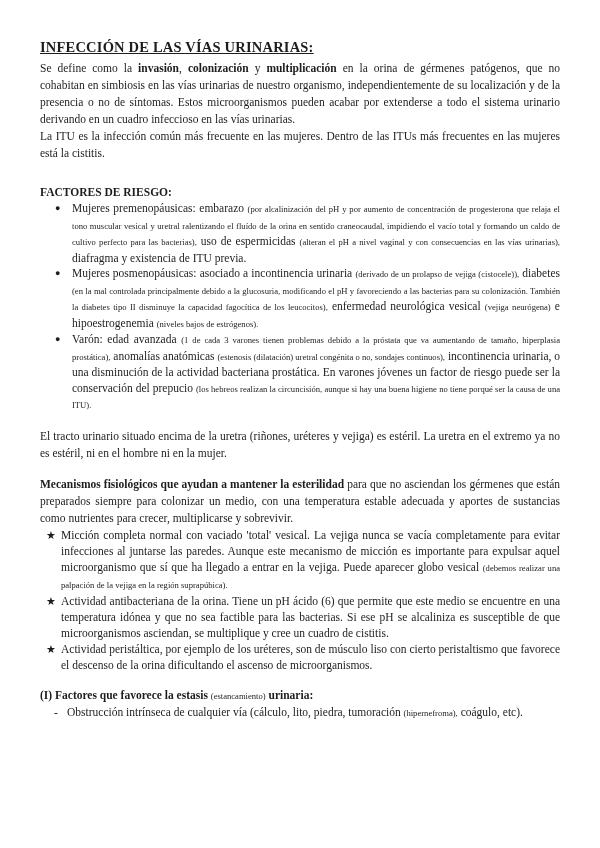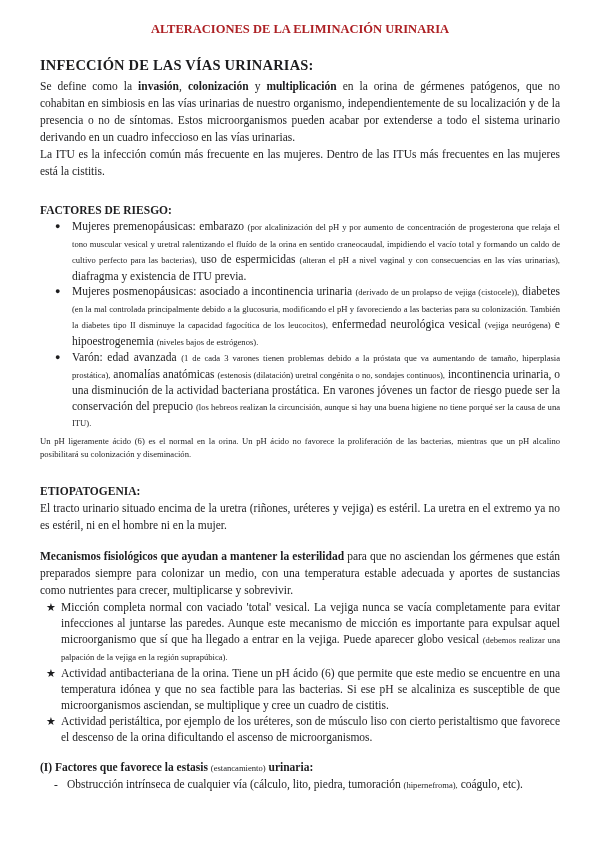--- a/index.html
+++ b/index.html
@@ -8,21 +8,21 @@
     font-family:"Liberation Serif","DejaVu Serif",serif;
     color:#1d1d1f;
   }
   .page{padding:20px 40px 0 40px;width:520px;}
   .doc-title{
     text-align:center;font-weight:bold;font-size:12.5px;line-height:18px;
     color:#ad2024;margin-bottom:18px;
   }
   .main-heading{
     font-weight:bold;font-size:14.5px;line-height:19px;
-    letter-spacing:.2px;margin-bottom:3px;
+    text-decoration:underline;letter-spacing:.2px;margin-bottom:3px;
   }
   .para{font-size:11.5px;line-height:17px;text-align:justify;}
   .sect-gap{height:14px;}
   .sub-heading{font-weight:bold;font-size:11.5px;line-height:17px;margin-top:8px;}
   .list{margin:0;padding:0;}
   .li{display:flex;font-size:11.5px;line-height:15.5px;}
   .li .marker{flex:none;text-align:left;}
   .li .content{flex:1;text-align:justify;}
   .dot-list .marker{width:17px;margin-left:15px;font-size:9px;line-height:15.5px;}
   .star-list .li{line-height:16px;}
@@ -31,21 +31,20 @@
   .seg-b{font-weight:bold;}
   .seg-s{font-size:8.6px;}
   .small-note{font-size:8.6px;line-height:13px;text-align:justify;margin-top:3px;}
 </style>
 </head>
 <body>
 
 <div class="page">
 
   <div class="doc-title">
-    <div>ALTERACIONES DE LA ELIMINACIÓN URINARIA</div>
   </div>
 
   <div class="main-heading">INFECCIÓN DE LAS VÍAS URINARIAS:</div>
   <div class="para"><span>Se define como la </span><span class="seg-b">invasión</span><span>, </span><span class="seg-b">colonización</span><span> y </span><span class="seg-b">multiplicación</span><span> en la orina de gérmenes patógenos, que no cohabitan en simbiosis en las vías urinarias de nuestro organismo, independientemente de su localización y de la presencia o no de síntomas. Estos microorganismos pueden acabar por extenderse a todo el sistema urinario derivando en un cuadro infeccioso en las vías urinarias.</span></div>
   <div class="para"><span>La ITU es la infección común más frecuente en las mujeres. Dentro de las ITUs más frecuentes en las mujeres está la cistitis.</span></div>
 
   <div class="sect-gap"></div>
 
   <div class="sub-heading">FACTORES DE RIESGO:</div>
   <div class="list dot-list">
@@ -55,25 +54,23 @@
     </div>
     <div class="li">
       <span class="marker">●</span>
       <span class="content"><span>Mujeres posmenopáusicas: asociado a incontinencia urinaria </span><span class="seg-s">(derivado de un prolapso de vejiga (cistocele)),</span><span> diabetes </span><span class="seg-s">(en la mal controlada principalmente debido a la glucosuria, modificando el pH y favoreciendo a las bacterias para su colonización. También la diabetes tipo II disminuye la capacidad fagocítica de los leucocitos),</span><span> enfermedad neurológica vesical </span><span class="seg-s">(vejiga neurógena)</span><span> e hipoestrogenemia </span><span class="seg-s">(niveles bajos de estrógenos).</span></span>
     </div>
     <div class="li">
       <span class="marker">●</span>
       <span class="content"><span>Varón: edad avanzada </span><span class="seg-s">(1 de cada 3 varones tienen problemas debido a la próstata que va aumentando de tamaño, hiperplasia prostática),</span><span> anomalías anatómicas </span><span class="seg-s">(estenosis (dilatación) uretral congénita o no, sondajes continuos),</span><span> incontinencia urinaria, o una disminución de la actividad bacteriana prostática. En varones jóvenes un factor de riesgo puede ser la conservación del prepucio </span><span class="seg-s">(los hebreos realizan la circuncisión, aunque si hay una buena higiene no tiene porqué ser la causa de una ITU).</span></span>
     </div>
   </div>
-  <div class="small-note">Un pH ligeramente ácido (6) es el normal en la orina. Un pH ácido no favorece la proliferación de las bacterias, mientras que un pH alcalino posibilitará su colonización y diseminación.</div>
 
   <div class="sect-gap"></div>
 
-  <div class="sub-heading">ETIOPATOGENIA:</div>
   <div class="para"><span>El tracto urinario situado encima de la uretra (riñones, uréteres y vejiga) es estéril. La uretra en el extremo ya no es estéril, ni en el hombre ni en la mujer.</span></div>
 
   <div class="sect-gap"></div>
 
   <div class="para"><span class="seg-b">Mecanismos fisiológicos que ayudan a mantener la esterilidad</span><span> para que no asciendan los gérmenes que están preparados siempre para colonizar un medio, con una temperatura estable adecuada y aportes de sustancias como nutrientes para crecer, multiplicarse y sobrevivir.</span></div>
   <div class="list star-list">
     <div class="li">
       <span class="marker">★</span>
       <span class="content"><span>Micción completa normal con vaciado 'total' vesical. La vejiga nunca se vacía completamente para evitar infecciones al juntarse las paredes. Aunque este mecanismo de micción es importante para expulsar aquel microorganismo que sí que ha llegado a entrar en la vejiga. Puede aparecer globo vesical </span><span class="seg-s">(debemos realizar una palpación de la vejiga en la región suprapúbica).</span></span>
     </div>

